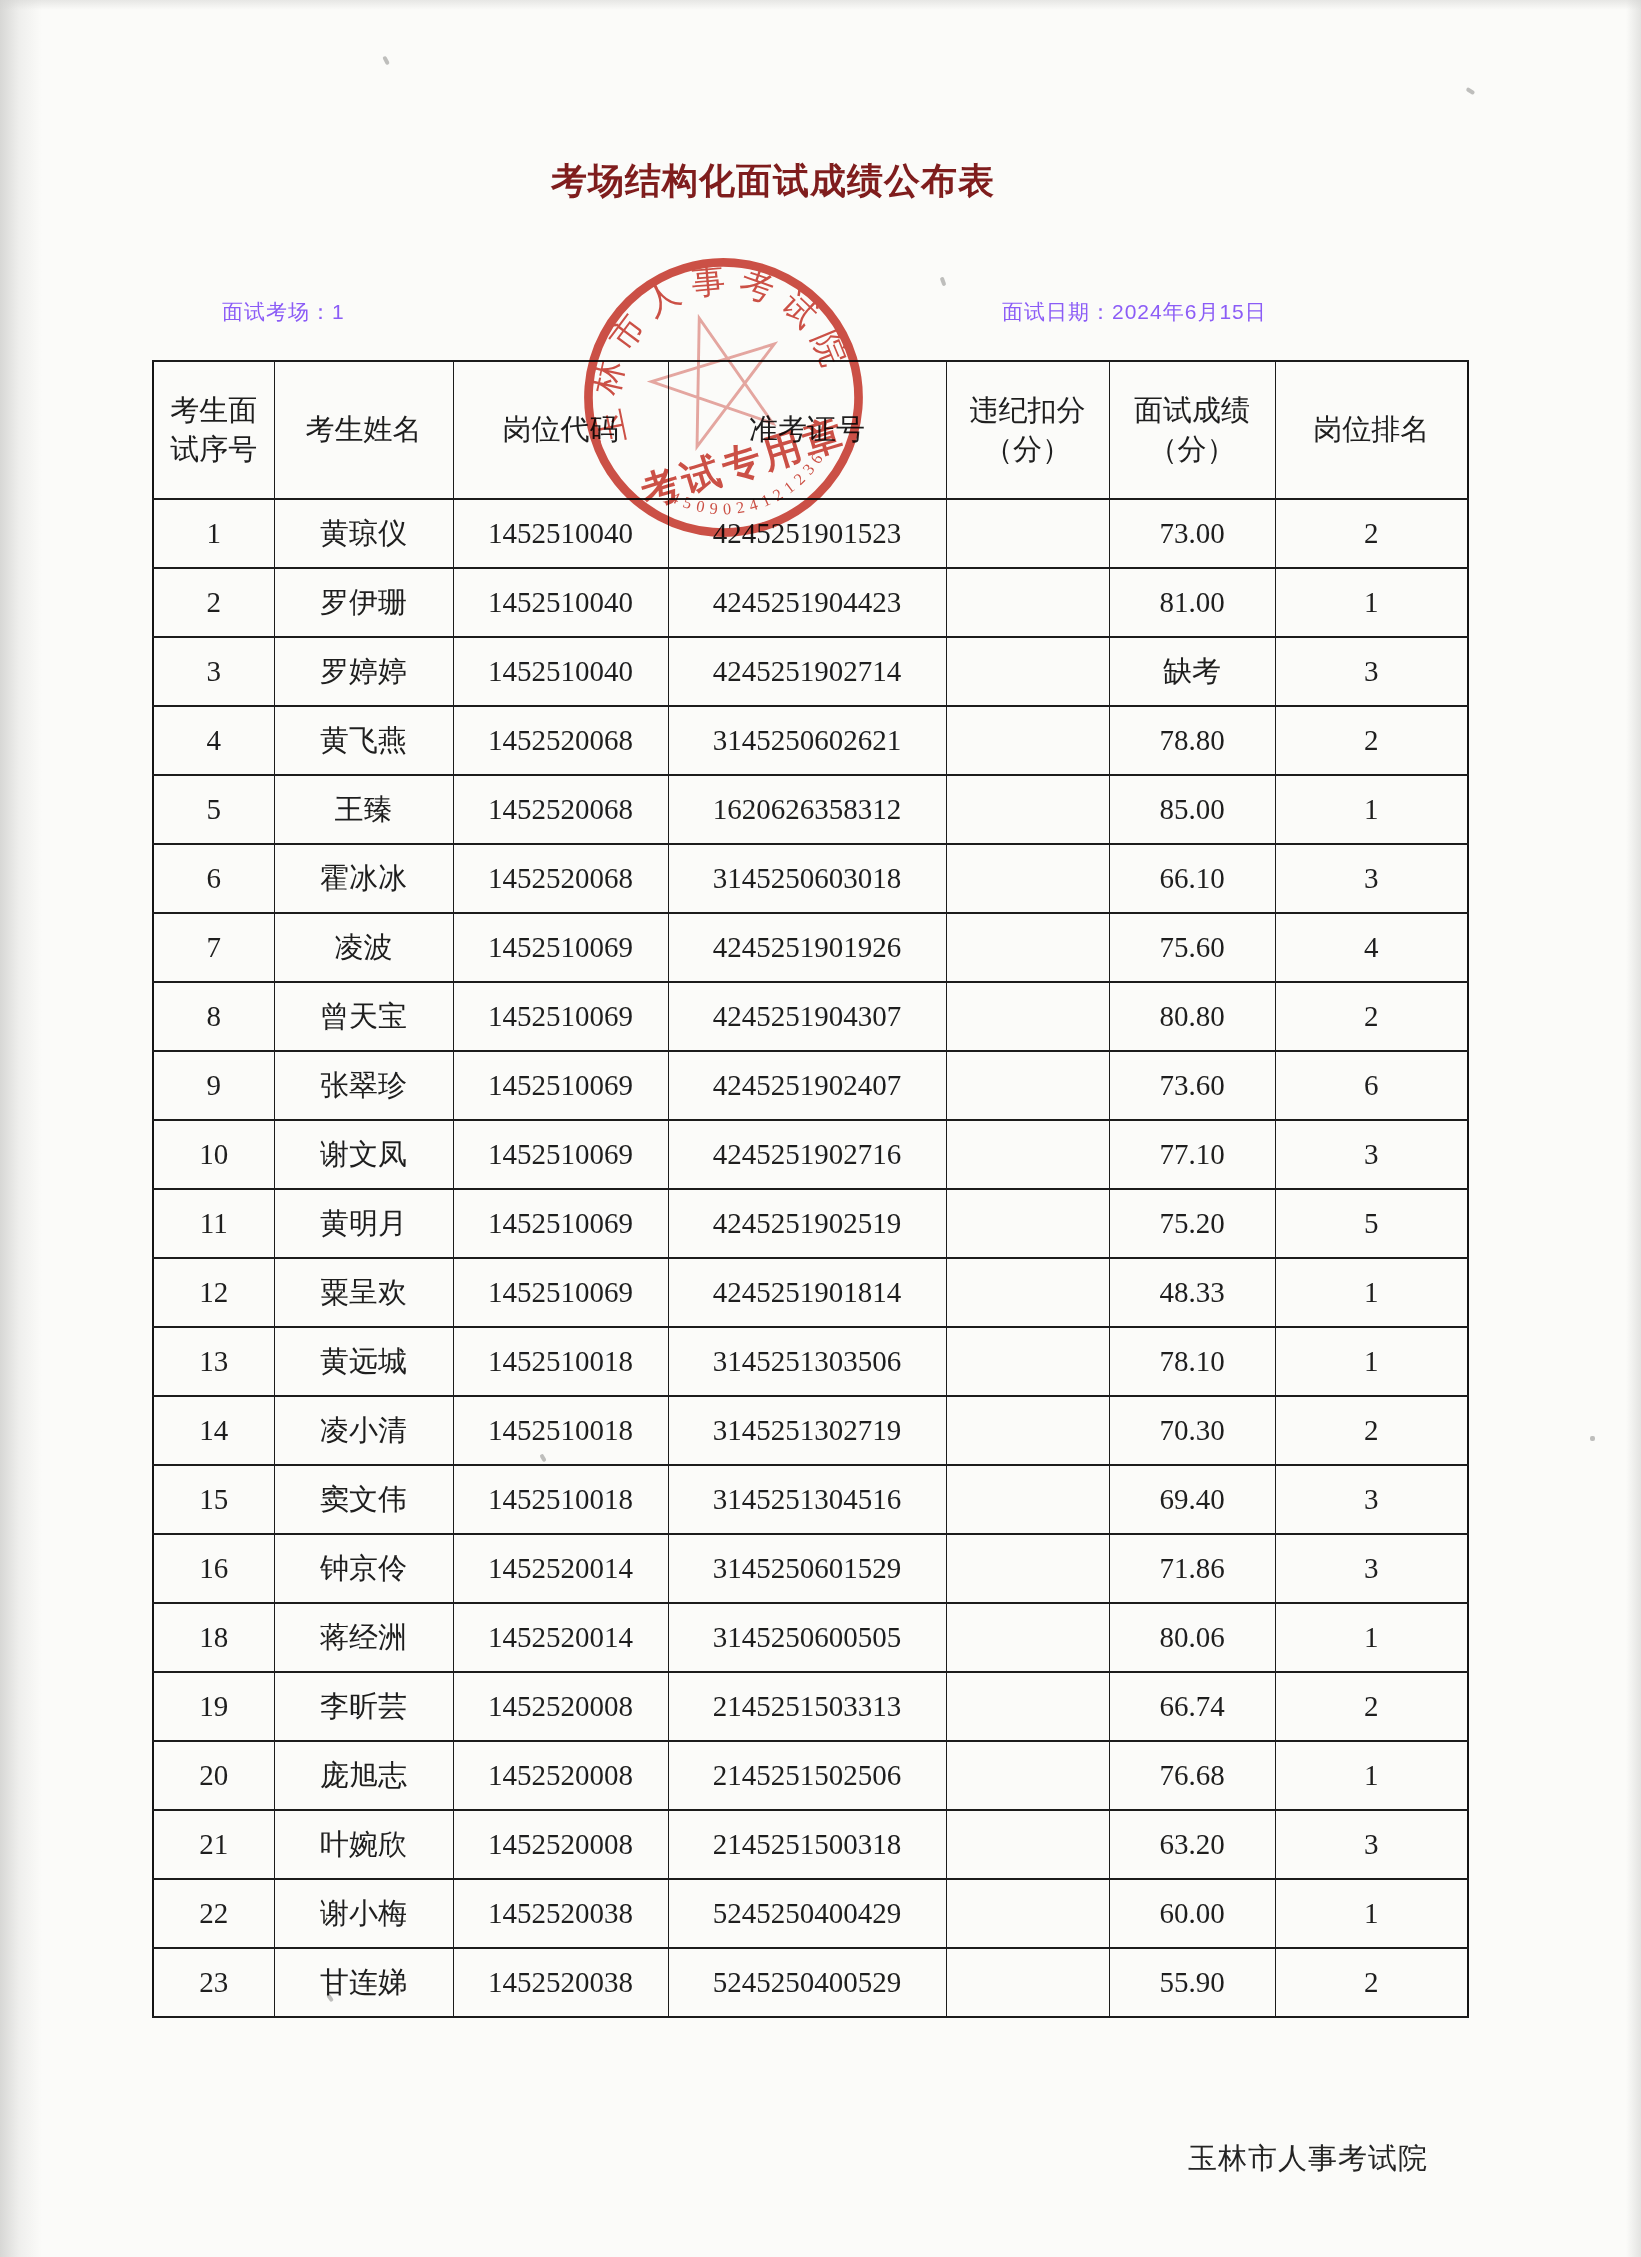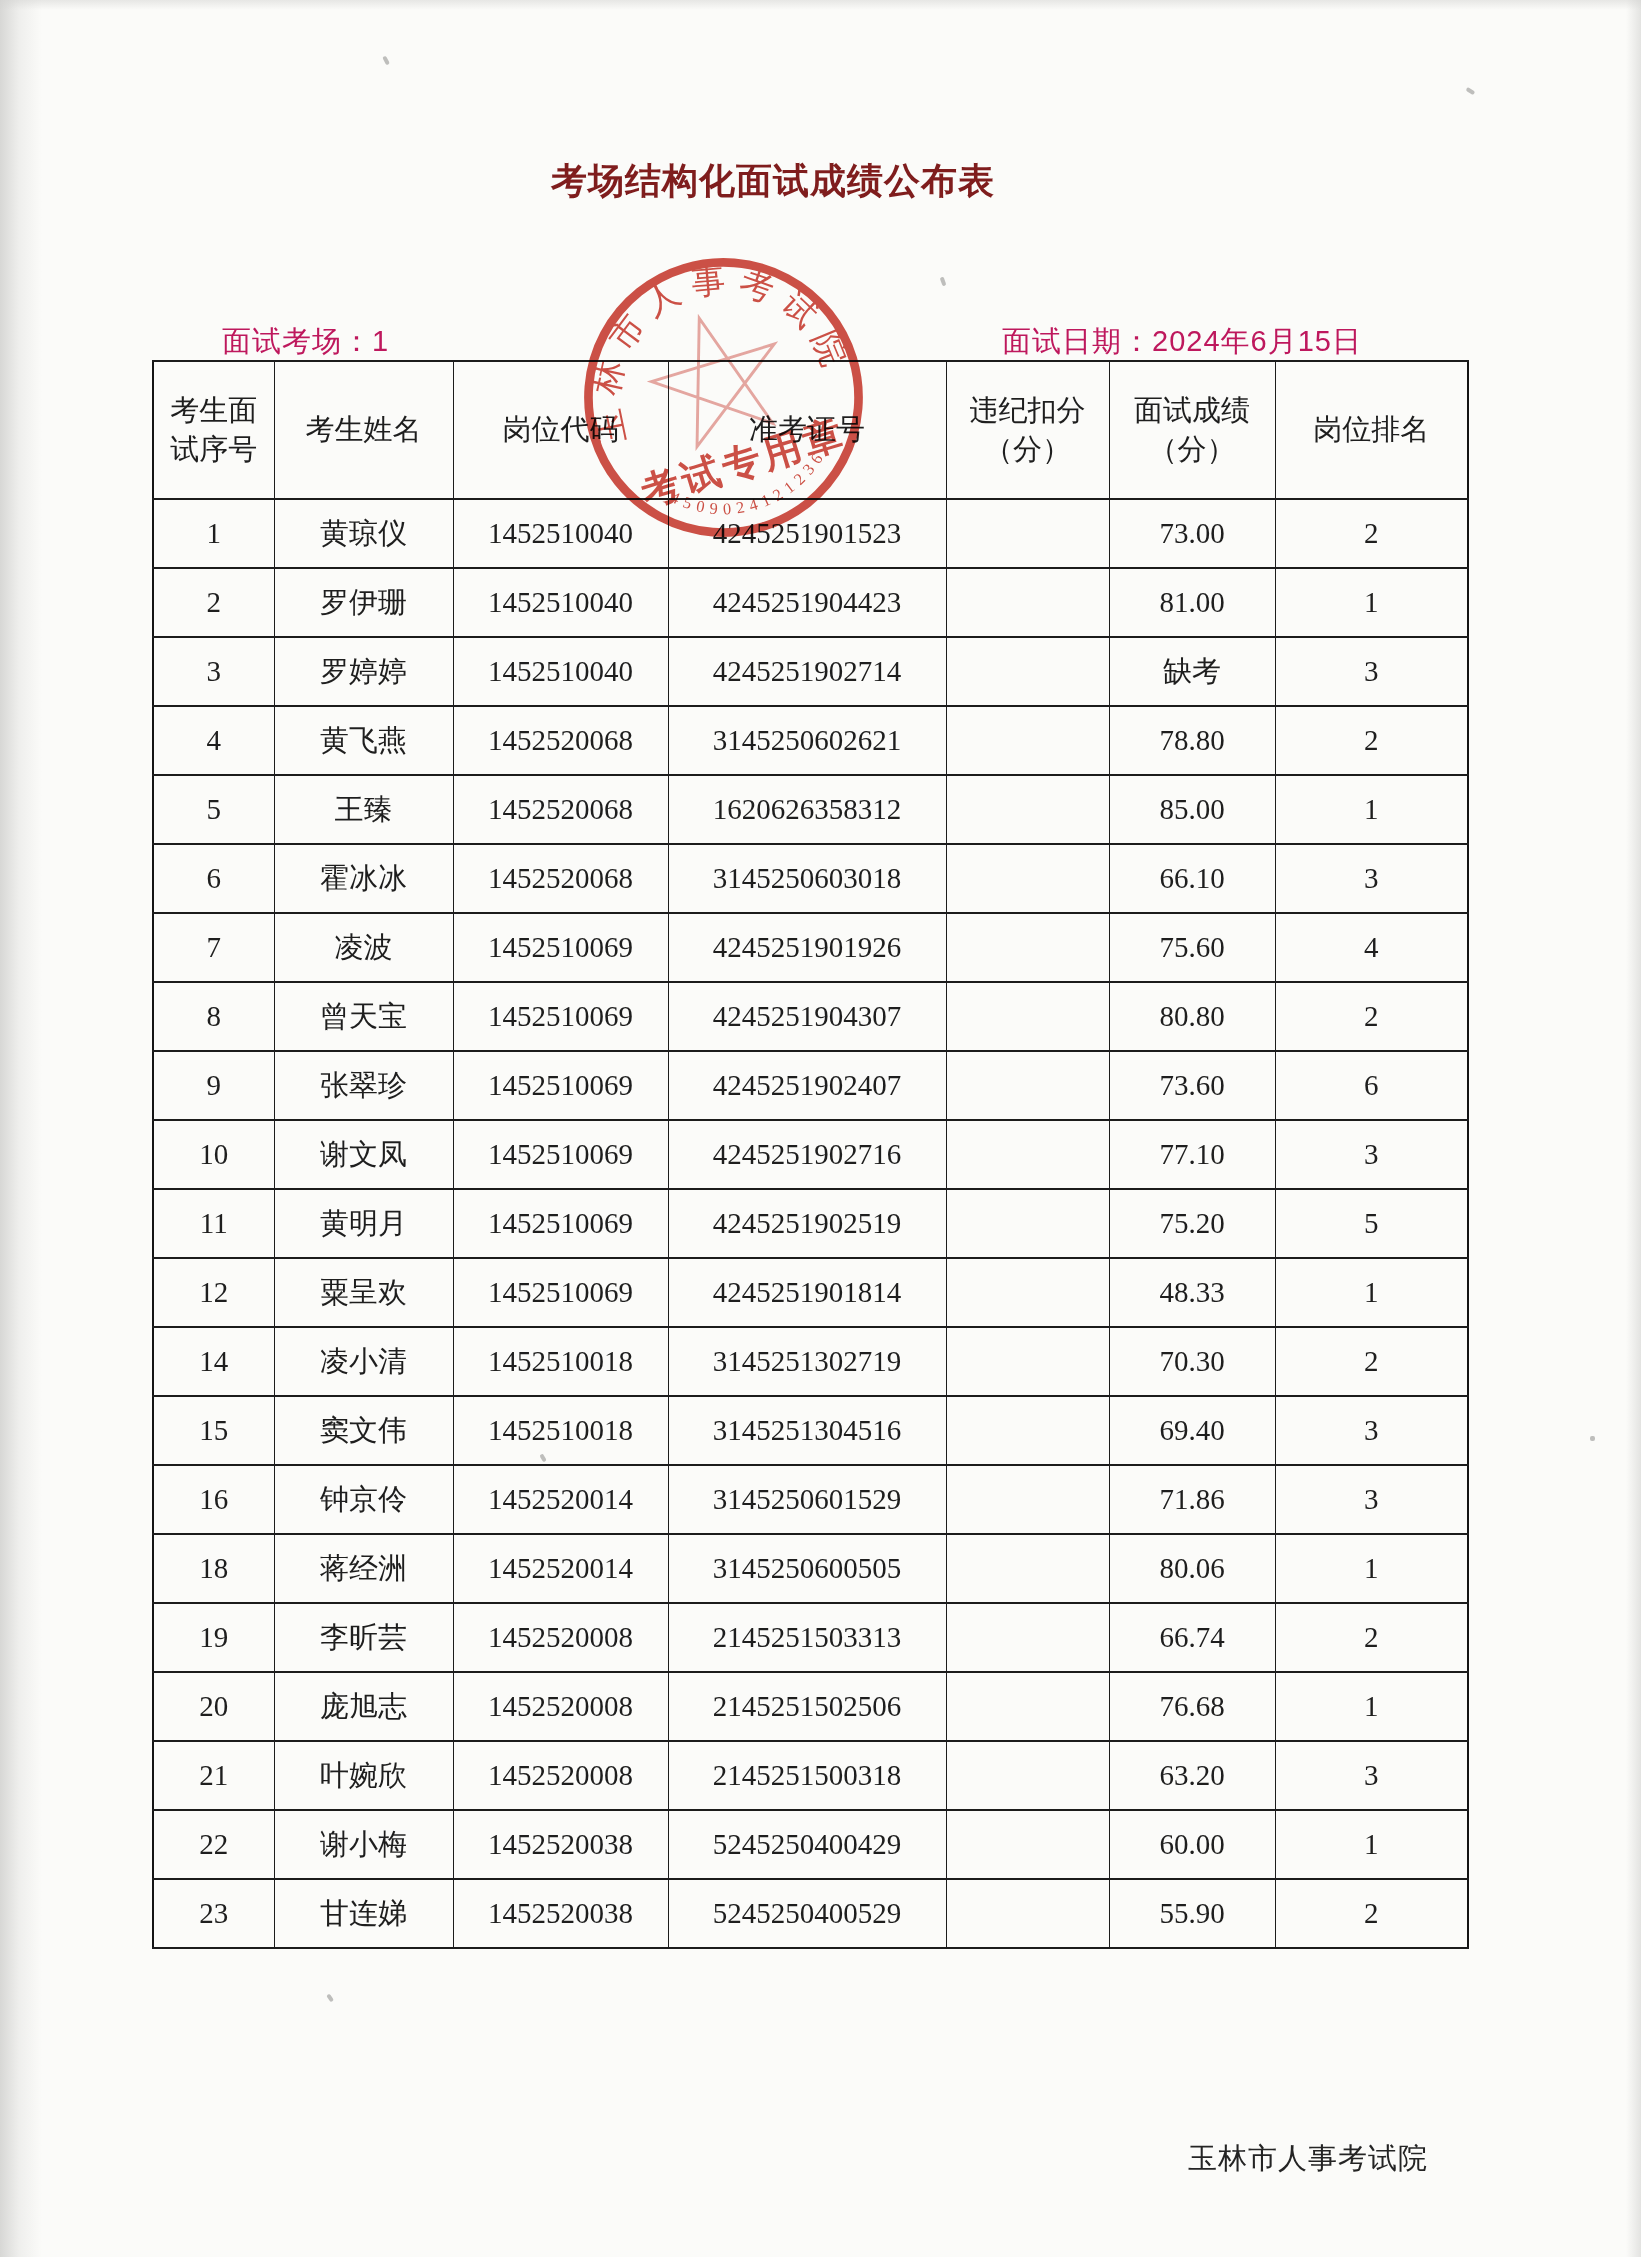--- a/index.html
+++ b/index.html
@@ -22,21 +22,21 @@
     background:linear-gradient(180deg,rgba(210,210,208,.5),rgba(240,240,238,0));}
   .speck{position:absolute;background:#8d8d8b;opacity:.55;border-radius:1.9px;}
 
   .doc-title{
     position:absolute;left:97px;top:157px;width:1352px;
     text-align:center;font-size:36px;font-weight:bold;color:#7f1d1d;
     letter-spacing:1px;
     font-family:"Liberation Sans", sans-serif;
   }
   .meta-label{
-    position:absolute;top:322px;font-size:29px;color:#be185d;
+    position:absolute;top:298px;font-size:21px;color:#8b5cf6;
     font-family:"Liberation Sans", sans-serif;letter-spacing:1px;
   }
   .room-label{left:222px;}
   .date-label{left:1002px;}
 
   .score-table{
     position:absolute;left:152px;top:360px;
     border-collapse:collapse;table-layout:fixed;width:1315px;
     background:transparent;
   }
@@ -214,20 +214,29 @@
         <tr>
           <td>12</td>
           <td>粟呈欢</td>
           <td>1452510069</td>
           <td>4245251901814</td>
           <td></td>
           <td>48.33</td>
           <td>1</td>
         </tr>
         <tr>
+          <td>13</td>
+          <td>黄远城</td>
+          <td>1452510018</td>
+          <td>3145251303506</td>
+          <td></td>
+          <td>78.10</td>
+          <td>1</td>
+        </tr>
+        <tr>
           <td>14</td>
           <td>凌小清</td>
           <td>1452510018</td>
           <td>3145251302719</td>
           <td></td>
           <td>70.30</td>
           <td>2</td>
         </tr>
         <tr>
           <td>15</td>

